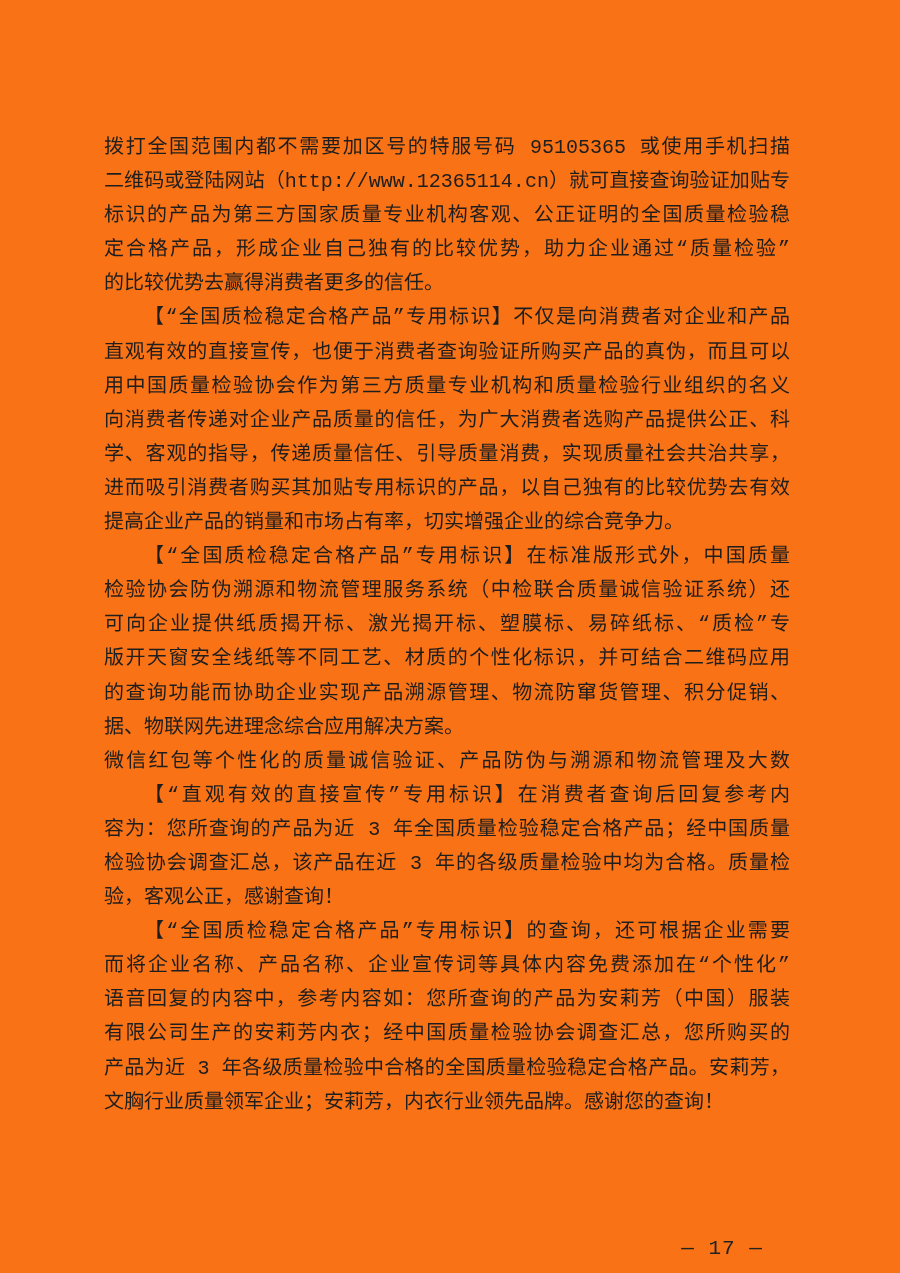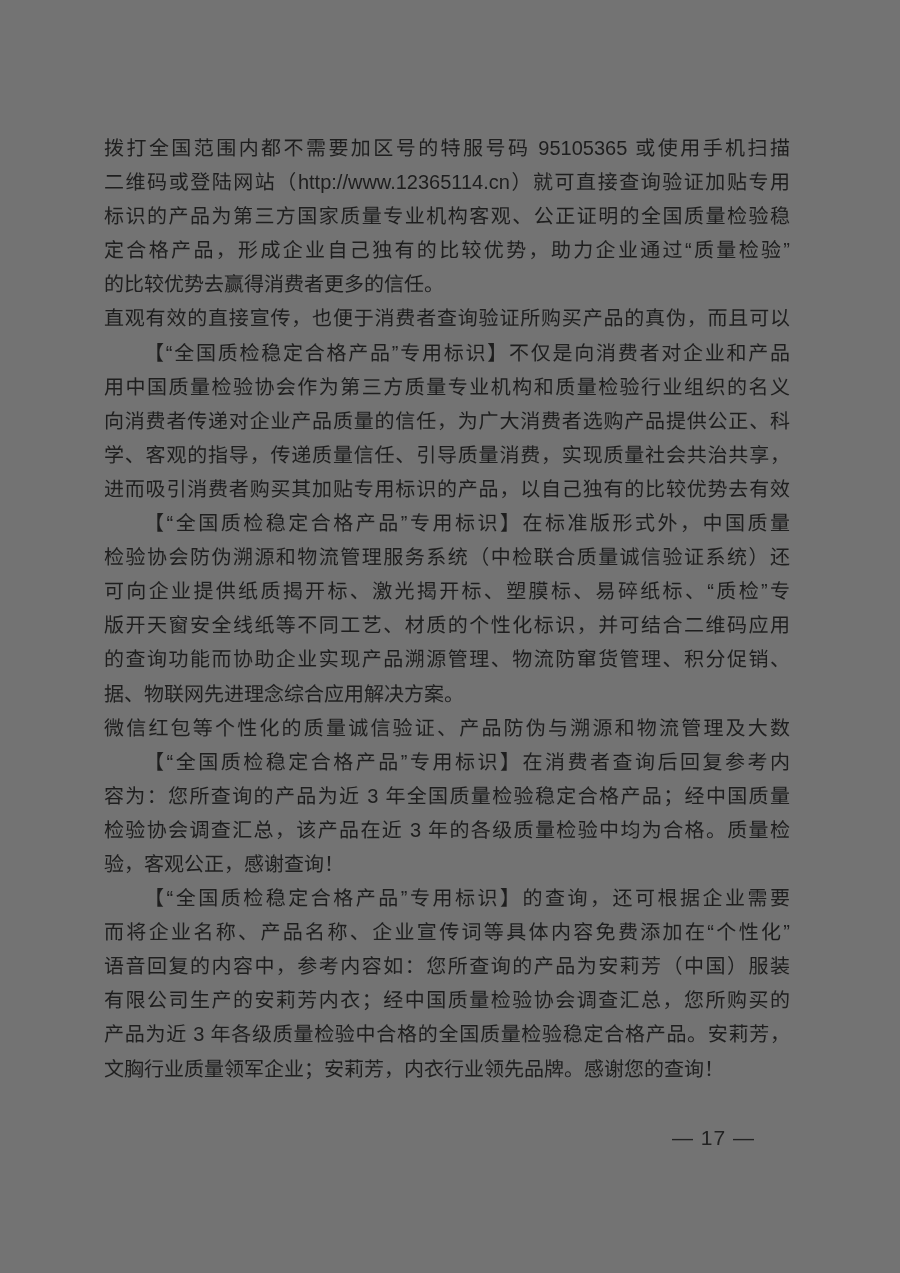--- a/index.html
+++ b/index.html
@@ -4,22 +4,22 @@
 <style>
   html, body {
     margin: 0;
     padding: 0;
     background: #ffffff;
   }
   .page {
     position: relative;
     width: 900px;
     height: 1273px;
-    background: #737373;
-    font-family: Liberation Sans, sans-serif;
+    background: #f97316;
+    font-family: Liberation Mono, monospace;
     color: #1e1e1e;
     overflow: hidden;
   }
   .text-block {
     position: absolute;
     left: 104px;
     top: 131px;
     width: 686px;
   }
   .paragraph {
@@ -37,59 +37,60 @@
   
   .line.fill {
     text-align-last: justify;
   }
   .line.indent {
     text-indent: 2em;
   }
   .page-number {
     position: absolute;
     left: 672px;
-    top: 1126px;
+    top: 1237px;
     width: 100px;
-    text-align: left;
+    text-align: center;
     font-size: 21px;
     letter-spacing: 1px;
     color: #222222;
   }
 </style>
 </head>
 <body>
 
 <div class="page">
   <div class="text-block">
       <div class="paragraph">
         <div class="line fill">拨打全国范围内都不需要加区号的特服号码 95105365 或使用手机扫描</div>
         <div class="line fill">二维码或登陆网站（http://www.12365114.cn）就可直接查询验证加贴专用</div>
         <div class="line fill">标识的产品为第三方国家质量专业机构客观、公正证明的全国质量检验稳</div>
         <div class="line fill">定合格产品，形成企业自己独有的比较优势，助力企业通过“质量检验”</div>
         <div class="line">的比较优势去赢得消费者更多的信任。</div>
       </div>
       <div class="paragraph">
+        <div class="line fill indent">【“全国质检稳定合格产品”专用标识】不仅是向消费者对企业和产品</div>
         <div class="line fill">直观有效的直接宣传，也便于消费者查询验证所购买产品的真伪，而且可以</div>
-        <div class="line fill indent">【“全国质检稳定合格产品”专用标识】不仅是向消费者对企业和产品</div>
         <div class="line fill">用中国质量检验协会作为第三方质量专业机构和质量检验行业组织的名义</div>
         <div class="line fill">向消费者传递对企业产品质量的信任，为广大消费者选购产品提供公正、科</div>
         <div class="line fill">学、客观的指导，传递质量信任、引导质量消费，实现质量社会共治共享，</div>
         <div class="line fill">进而吸引消费者购买其加贴专用标识的产品，以自己独有的比较优势去有效</div>
+        <div class="line">提高企业产品的销量和市场占有率，切实增强企业的综合竞争力。</div>
       </div>
       <div class="paragraph">
         <div class="line fill indent">【“全国质检稳定合格产品”专用标识】在标准版形式外，中国质量</div>
         <div class="line fill">检验协会防伪溯源和物流管理服务系统（中检联合质量诚信验证系统）还</div>
         <div class="line fill">可向企业提供纸质揭开标、激光揭开标、塑膜标、易碎纸标、“质检”专</div>
         <div class="line fill">版开天窗安全线纸等不同工艺、材质的个性化标识，并可结合二维码应用</div>
         <div class="line fill">的查询功能而协助企业实现产品溯源管理、物流防窜货管理、积分促销、</div>
         <div class="line">据、物联网先进理念综合应用解决方案。</div>
         <div class="line fill">微信红包等个性化的质量诚信验证、产品防伪与溯源和物流管理及大数</div>
       </div>
       <div class="paragraph">
-        <div class="line fill indent">【“全国质检稳定合格产品”专用标识】在消费者查询后回复参考内</div>
+        <div class="line fill indent">【“直观有效的直接宣传”专用标识】在消费者查询后回复参考内</div>
         <div class="line fill">容为：您所查询的产品为近 3 年全国质量检验稳定合格产品；经中国质量</div>
         <div class="line fill">检验协会调查汇总，该产品在近 3 年的各级质量检验中均为合格。质量检</div>
         <div class="line">验，客观公正，感谢查询！</div>
       </div>
       <div class="paragraph">
         <div class="line fill indent">【“全国质检稳定合格产品”专用标识】的查询，还可根据企业需要</div>
         <div class="line fill">而将企业名称、产品名称、企业宣传词等具体内容免费添加在“个性化”</div>
         <div class="line fill">语音回复的内容中，参考内容如：您所查询的产品为安莉芳（中国）服装</div>
         <div class="line fill">有限公司生产的安莉芳内衣；经中国质量检验协会调查汇总，您所购买的</div>
         <div class="line fill">产品为近 3 年各级质量检验中合格的全国质量检验稳定合格产品。安莉芳，</div>

